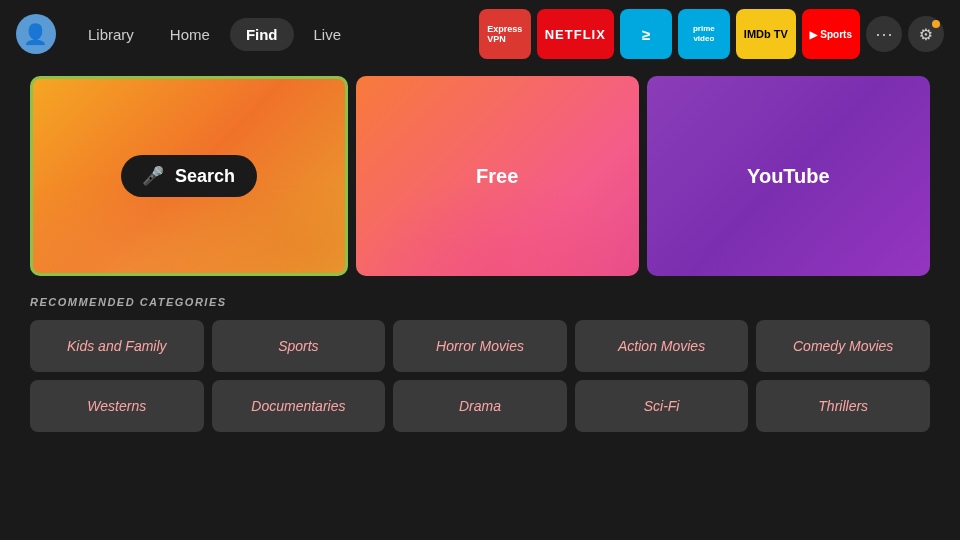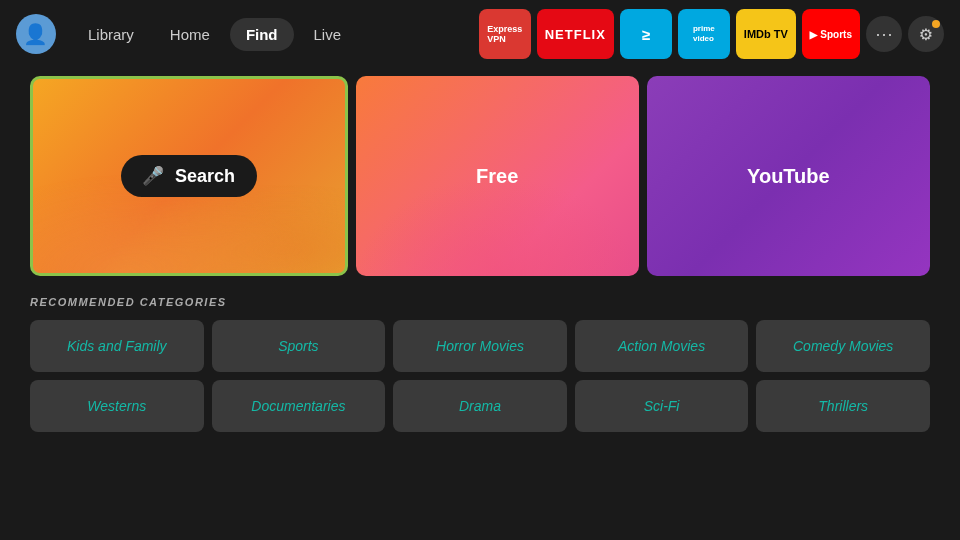--- a/index.html
+++ b/index.html
@@ -208,21 +208,21 @@
       display: grid;
       grid-template-columns: repeat(5, 1fr);
       gap: 8px;
     }
     .category-btn {
       background: #3a3a3a;
       border-radius: 8px;
       padding: 18px 0;
       text-align: center;
       font-size: 14px;
-      color: #14b8a6;
+      color: #fca5a5;
       cursor: pointer;
       font-weight: 400;
     }
   </style>
 </head>
 <body>
 
 <div class="header">
   <div class="avatar">
     <span class="avatar-icon">👤</span>
@@ -238,21 +238,21 @@
   <div class="app-icons">
     <div class="app-badge badge-expressvpn">
       <span>Express<br>VPN</span>
     </div>
     <div class="app-badge badge-netflix">
       <span>NETFLIX</span>
     </div>
     <div class="app-badge badge-freevee" style="width:38px; font-style:italic; font-weight:bold; font-size:15px;">
       <span>≥</span>
     </div>
-    <div class="app-badge badge-prime" style="font-size:8px; line-height:1.2; ">
+    <div class="app-badge badge-prime" style="font-size:8px; line-height:1.2; text-align:center;">
       <span>prime<br>video</span>
     </div>
     <div class="app-badge badge-imdb">
       <span>IMDb TV</span>
     </div>
     <div class="app-badge badge-youtube">
       <span>▶ Sports</span>
     </div>
     <div class="badge-more">
       <span>···</span>

